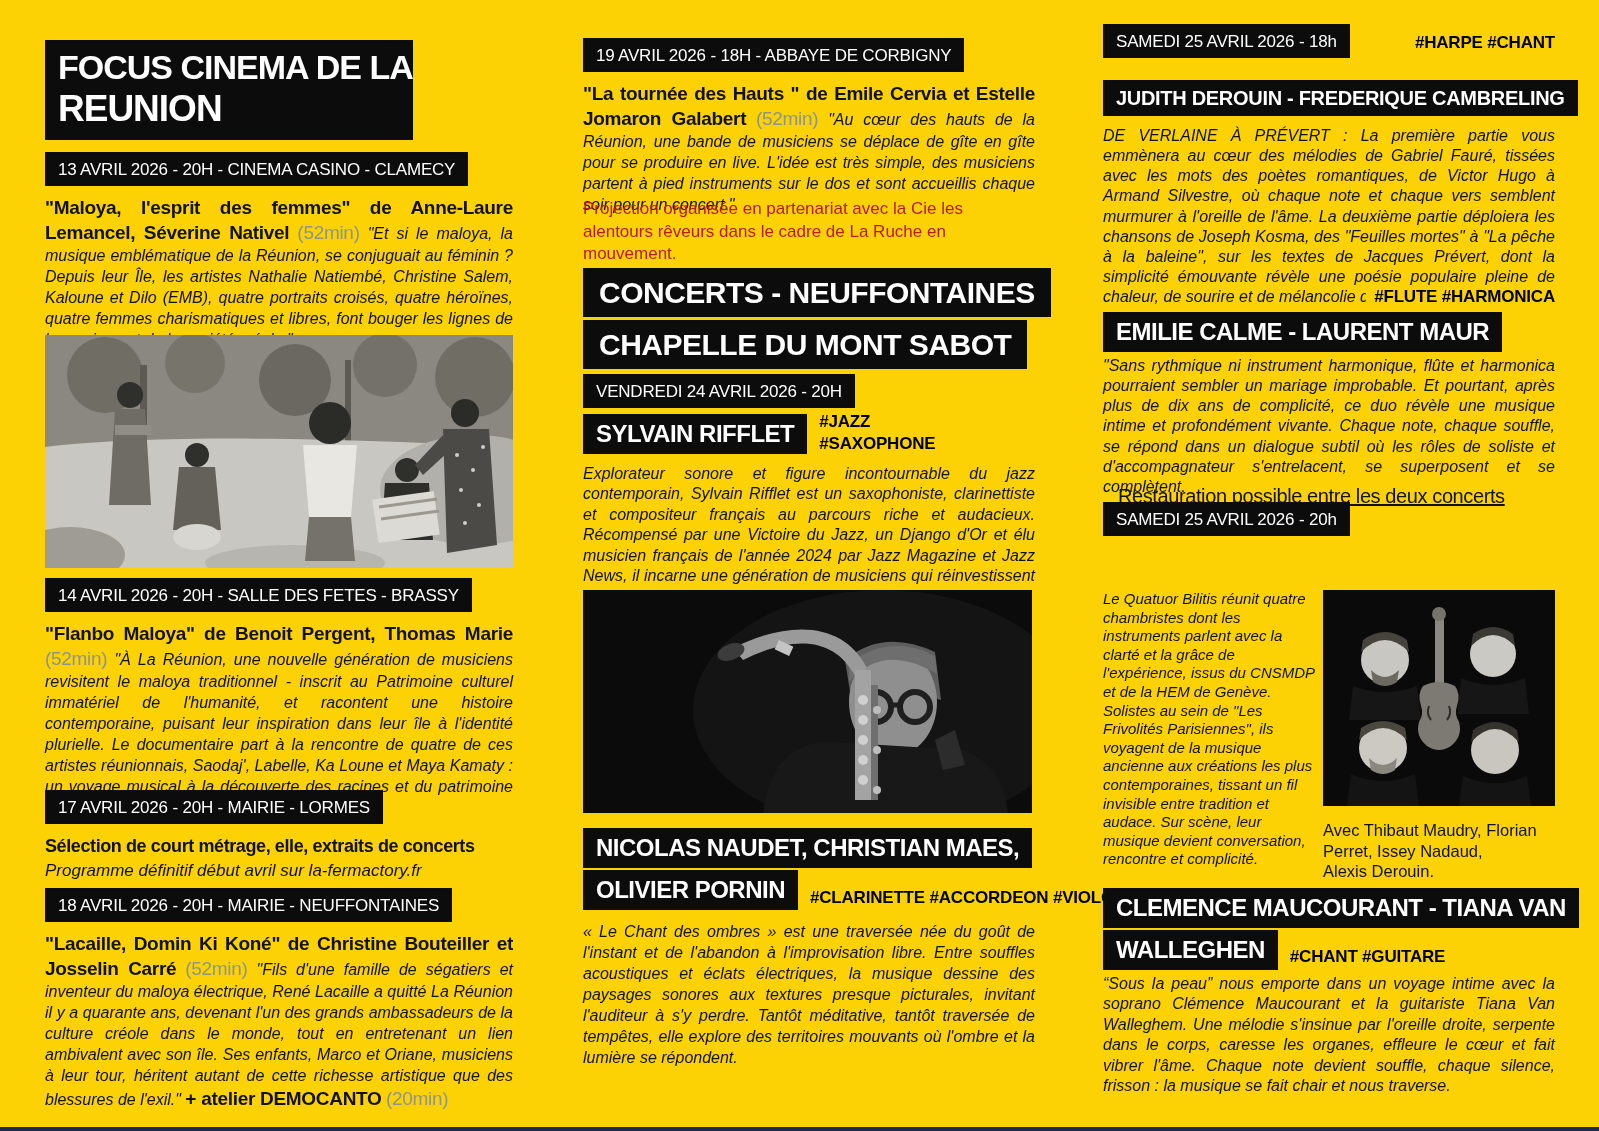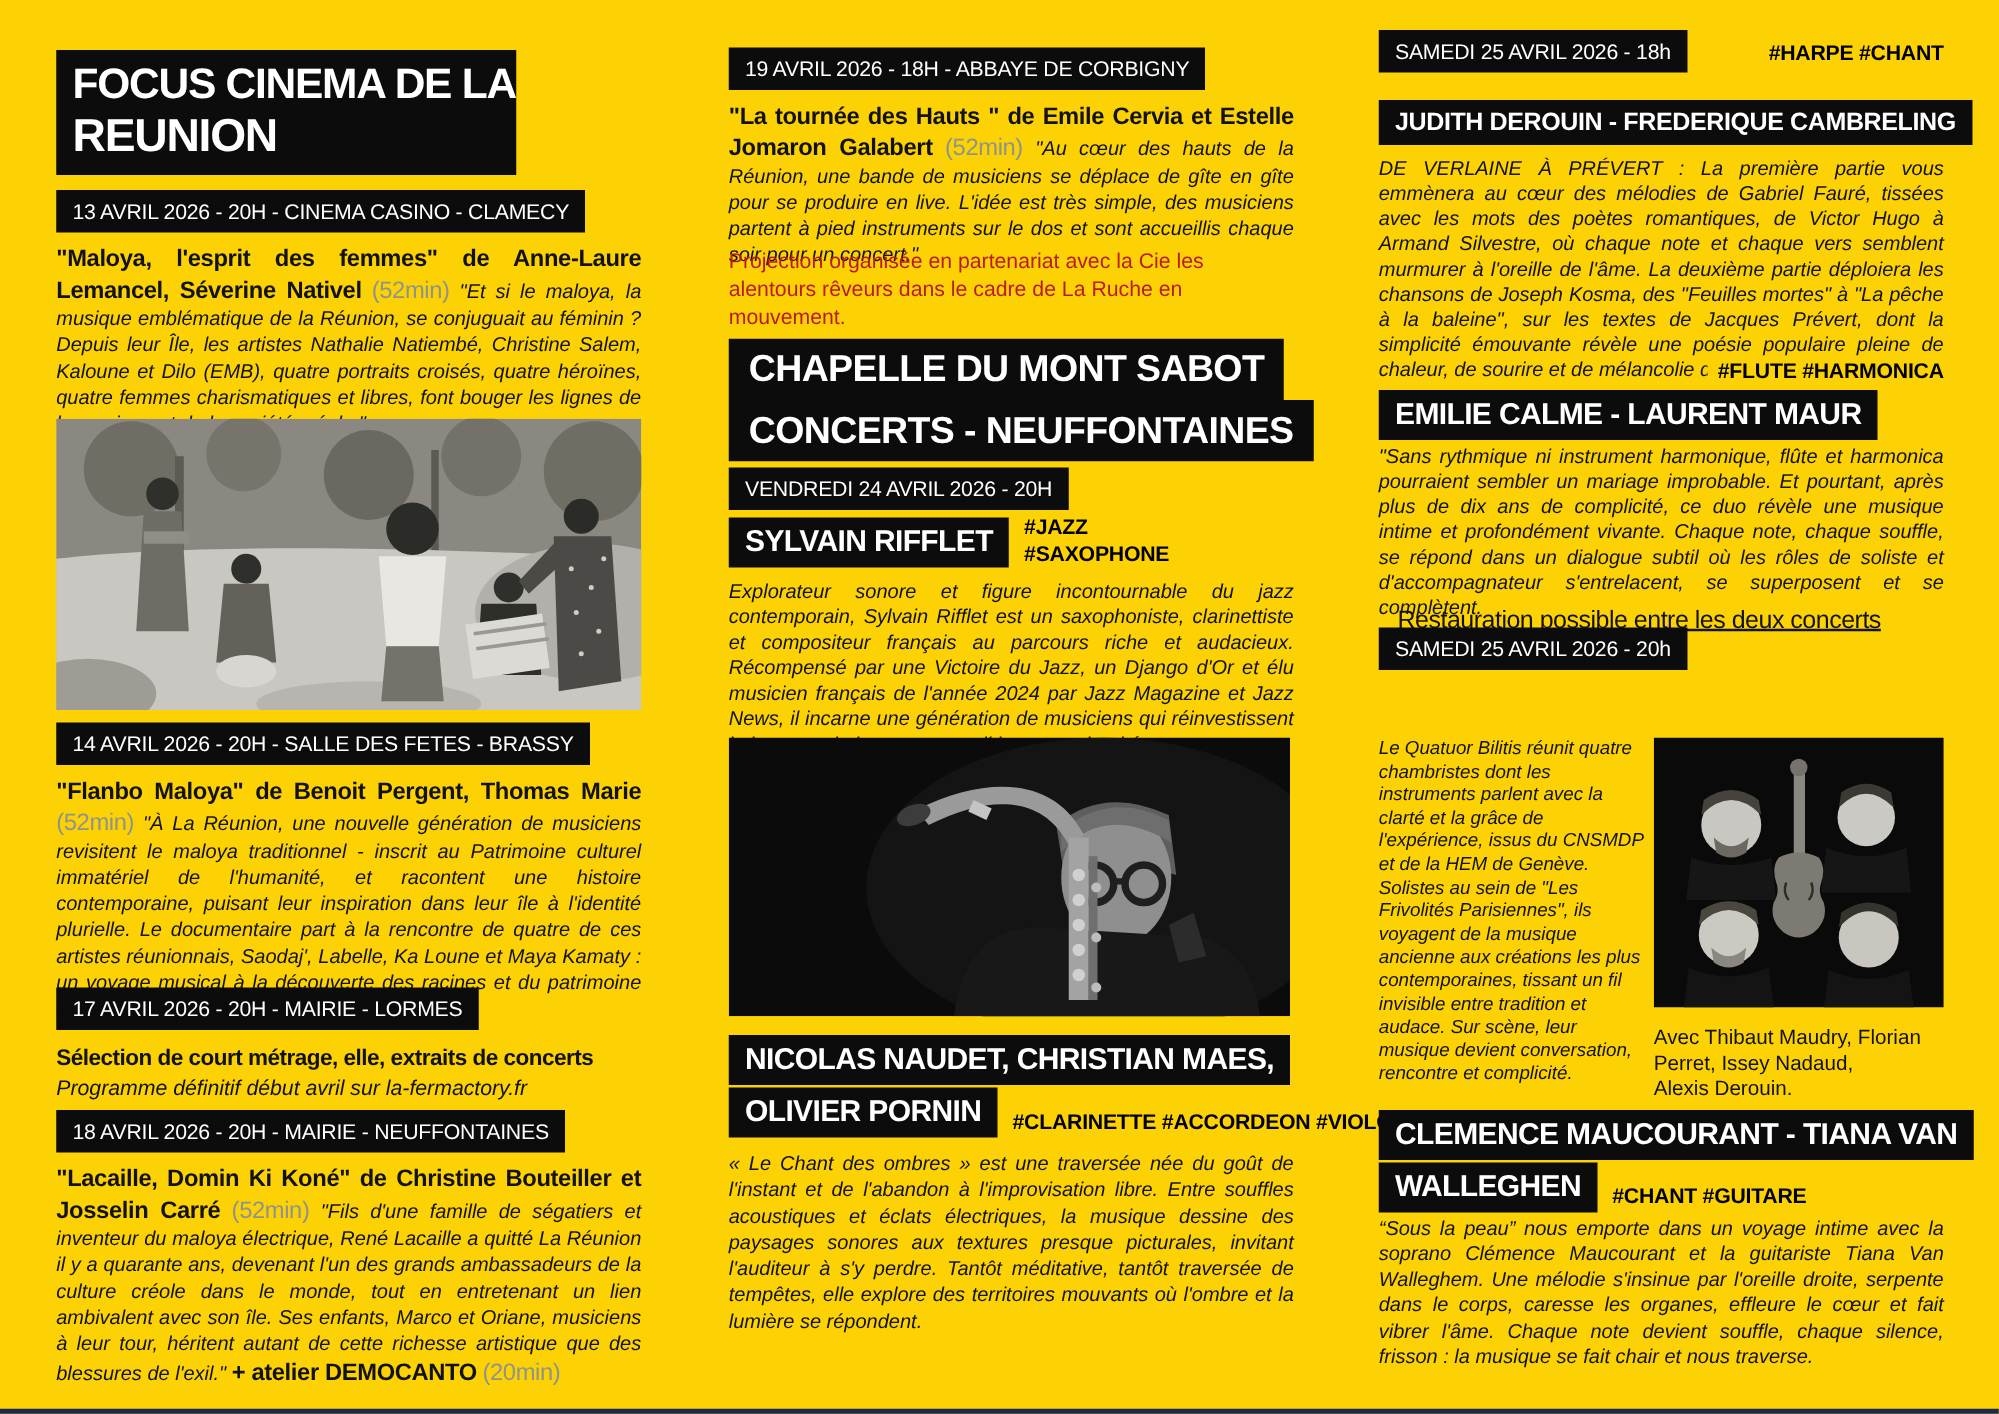--- a/index.html
+++ b/index.html
@@ -155,22 +155,22 @@
 
   <p class="flow abs" style="top:82px;width:452px">
     <span class="movie-title">"La tournée des Hauts " de Emile Cervia et Estelle Jomaron Galabert</span>
     <span class="duration">(52min)</span>
     <span class="desc">"Au cœur des hauts de la Réunion, une bande de musiciens se déplace de gîte en gîte pour se produire en live. L'idée est très simple, des musiciens partent à pied instruments sur le dos et sont accueillis chaque soir pour un concert."</span>
   </p>
 
   <p class="note abs" style="top:198px;width:452px">Projection organisée en partenariat avec la Cie les alentours rêveurs dans le cadre de La Ruche en mouvement.</p>
 
   <div class="abs" style="top:268px">
+    <div><span class="big-box">CONCERTS - NEUFFONTAINES</span></div>
     <div style="margin-top:3px"><span class="big-box">CHAPELLE DU MONT SABOT</span></div>
-    <div><span class="big-box">CONCERTS - NEUFFONTAINES</span></div>
   </div>
 
   <div class="bar abs" style="top:374px">VENDREDI 24 AVRIL 2026 - 20H</div>
 
   <div class="row-center abs" style="top:412px">
     <span class="artist-box">SYLVAIN RIFFLET</span>
     <div class="hash-stack" style="margin-left:12px">
       <div class="hashtag">#JAZZ</div>
       <div class="hashtag">#SAXOPHONE</div>
     </div>

